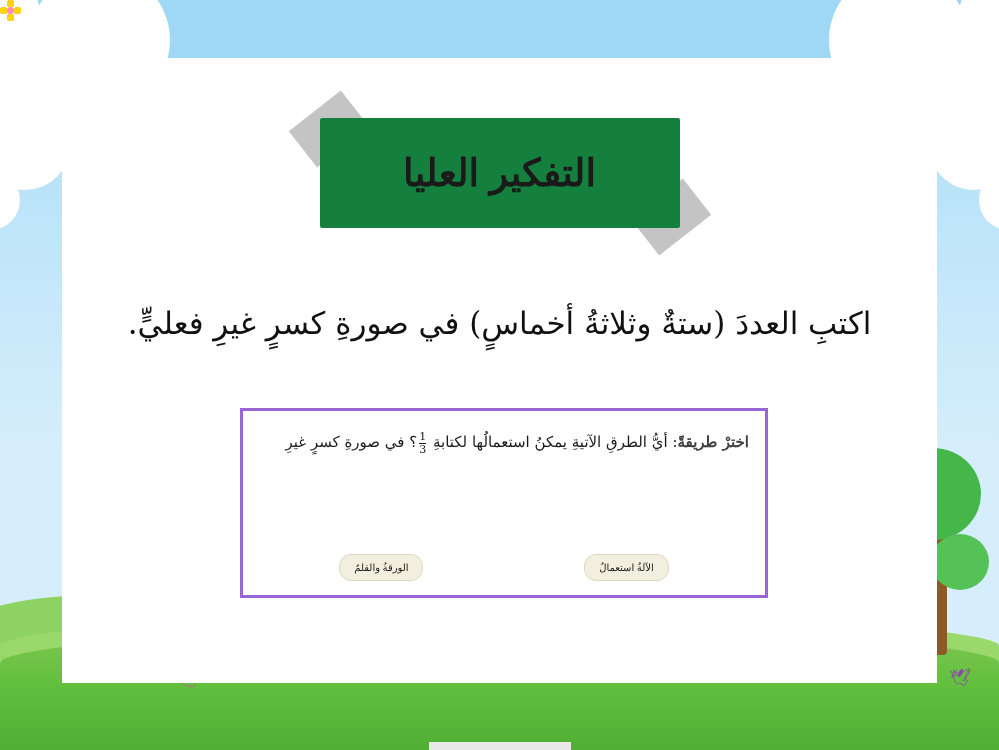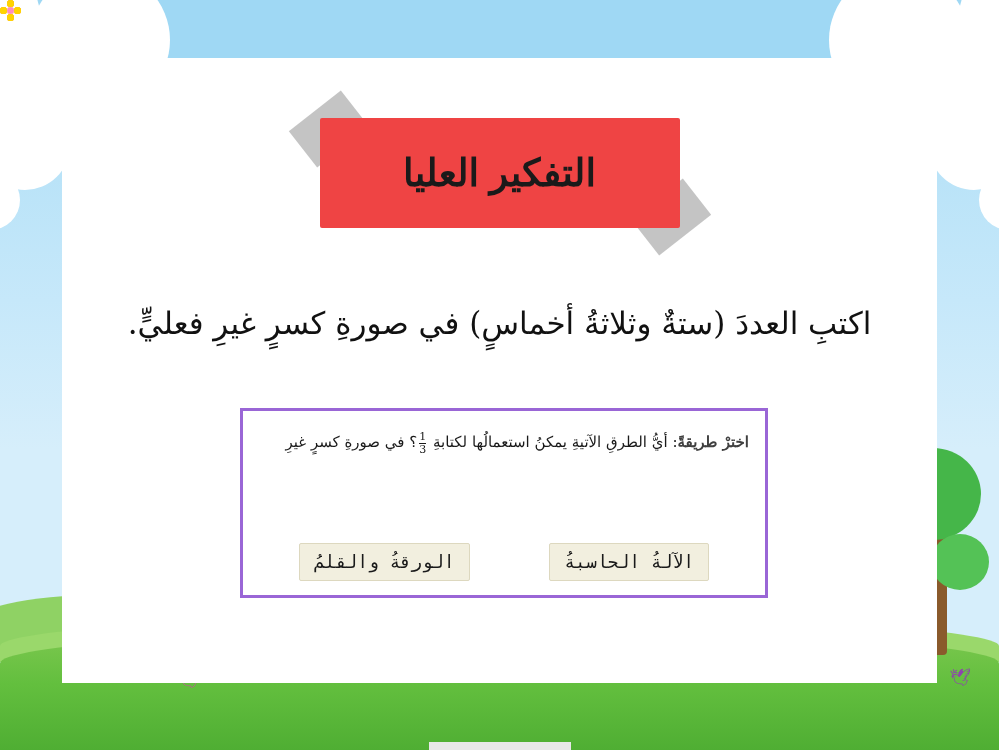--- a/index.html
+++ b/index.html
@@ -136,21 +136,21 @@
     transform: rotate(-38deg);
   }
   .tape-br {
     right: -24px;
     bottom: -12px;
     transform: rotate(-38deg);
   }
   .title-box {
     position: absolute;
     inset: 0;
-    background: #ef4444;
+    background: #15803d;
     display: flex;
     align-items: center;
     justify-content: center;
     border-radius: 2px;
   }
   .title-text {
     font-size: 38px;
     font-weight: bold;
     color: #1a1a1a;
     letter-spacing: .5px;
@@ -212,25 +212,25 @@
     bottom: 14px;
     display: flex;
     flex-direction: row-reverse;
     justify-content: space-around;
     align-items: center;
   }
   .choice {
     background: #f2efdf;
     border: 1px solid #ddd8bf;
     padding: 7px 14px;
-    font-family: Liberation Mono, monospace;
-    font-size: 18px;
+    font-family: Liberation Serif, serif;
+    font-size: 10px;
     color: #1a1a1a;
     white-space: nowrap;
-    border-radius: 2px;
+    border-radius: 12px;
   }
 
   
   .bottom-strip {
     position: absolute;
     left: 50%;
     transform: translateX(-50%);
     bottom: 0;
     width: 142px;
     height: 8px;
@@ -339,18 +339,18 @@
       <span class="framed-label">اخترْ طريقةً</span><span>: أيُّ الطرقِ الآتيةِ يمكنُ استعمالُها لكتابةِ</span>
       <span class="frac">
         <span class="num">1</span>
         <span class="den">3</span>
       </span><span>؟ في صورةِ كسرٍ غيرِ</span>
       <br>
     </div>
 
     <div class="choices">
       <div class="choice">الورقةُ والقلمُ</div>
-      <div class="choice">الآلةُ الحاسبةُ</div>
+      <div class="choice">الآلةُ استعمالُ</div>
     </div>
   </div>
 </div>
 
 <div class="bottom-strip"></div>
 
 </body></html>

